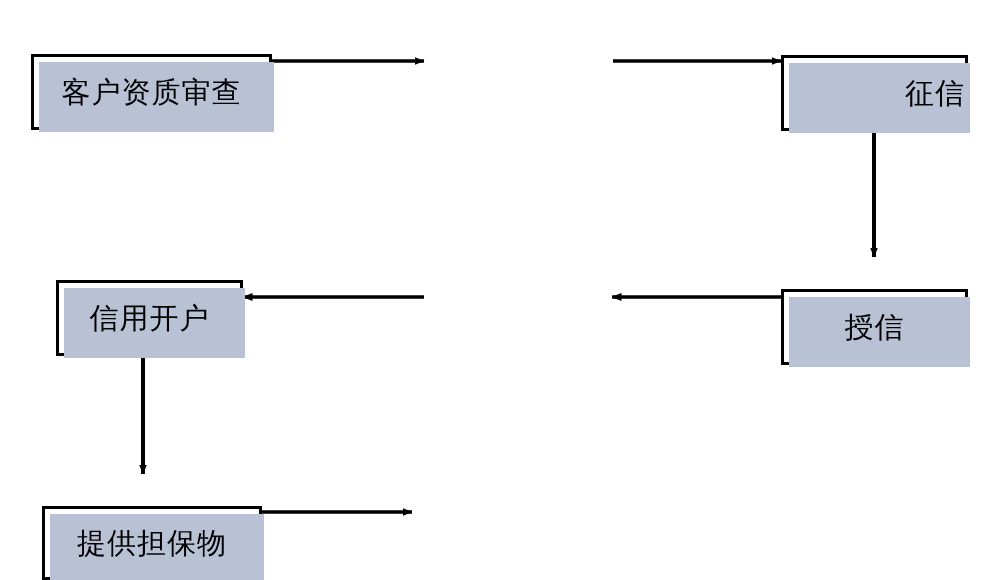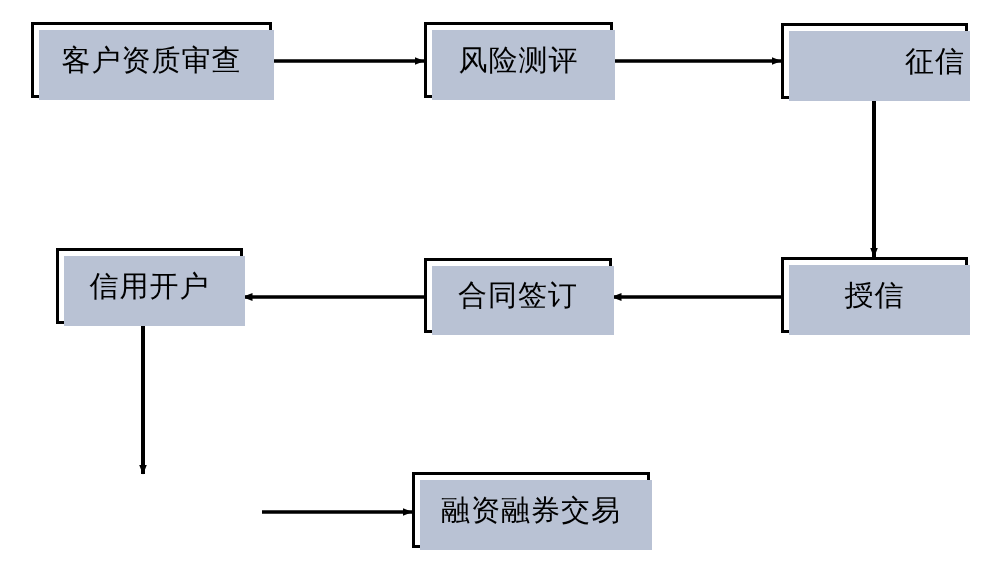--- a/index.html
+++ b/index.html
@@ -27,20 +27,21 @@
   }
   .node {
     position: absolute;
     box-sizing: border-box;
     background: #ffffff;
     border: 3px solid #000000;
     display: flex;
     align-items: center;
     justify-content: center;
     z-index: 2;
+    margin-top: 32px;
   }
   .node::after {
     content: "";
     position: absolute;
     left: 5px;
     top: 5px;
     right: -5px;
     bottom: -5px;
     background: #b9c2d4;
     z-index: -1;
@@ -79,38 +80,32 @@
 
     <line x1="143" y1="324" x2="143" y2="474" stroke="#000000" stroke-width="4" marker-end="url(#arrowhead)"></line>
 
     <line x1="262" y1="512" x2="412" y2="512" stroke="#000000" stroke-width="3.5" marker-end="url(#arrowhead)"></line>
   </svg>
 
   <div class="node" style="left:31px;  top:22px;  width:241px; height:76px;">
     <span class="node-label">客户资质审查</span>
   </div>
 
-  <div class="node" style="left:424px; top:22px;  width:189px; height:76px;">
-    <span class="node-label">风险测评</span>
-  </div>
 
   <div class="node" style="left:781px; top:23px;  width:187px; height:76px;justify-content:flex-end;">
     <span class="node-label">征信</span>
   </div>
 
   <div class="node" style="left:781px; top:257px; width:187px; height:76px;justify-content:center;">
     <span class="node-label">授信</span>
   </div>
 
-  <div class="node" style="left:424px; top:258px; width:188px; height:75px;">
-    <span class="node-label">合同签订</span>
-  </div>
 
   <div class="node" style="left:56px;  top:248px; width:187px; height:76px;align-items:center;">
     <span class="node-label">信用开户</span>
   </div>
 
+  <div class="node" style="left:42px;  top:474px; width:220px; height:74px;">
+    <span class="node-label">提供担保物</span>
+  </div>
 
-  <div class="node" style="left:412px; top:472px; width:238px; height:76px;">
-    <span class="node-label">融资融券交易</span>
-  </div>
 
 </div>
 
 </body></html>

